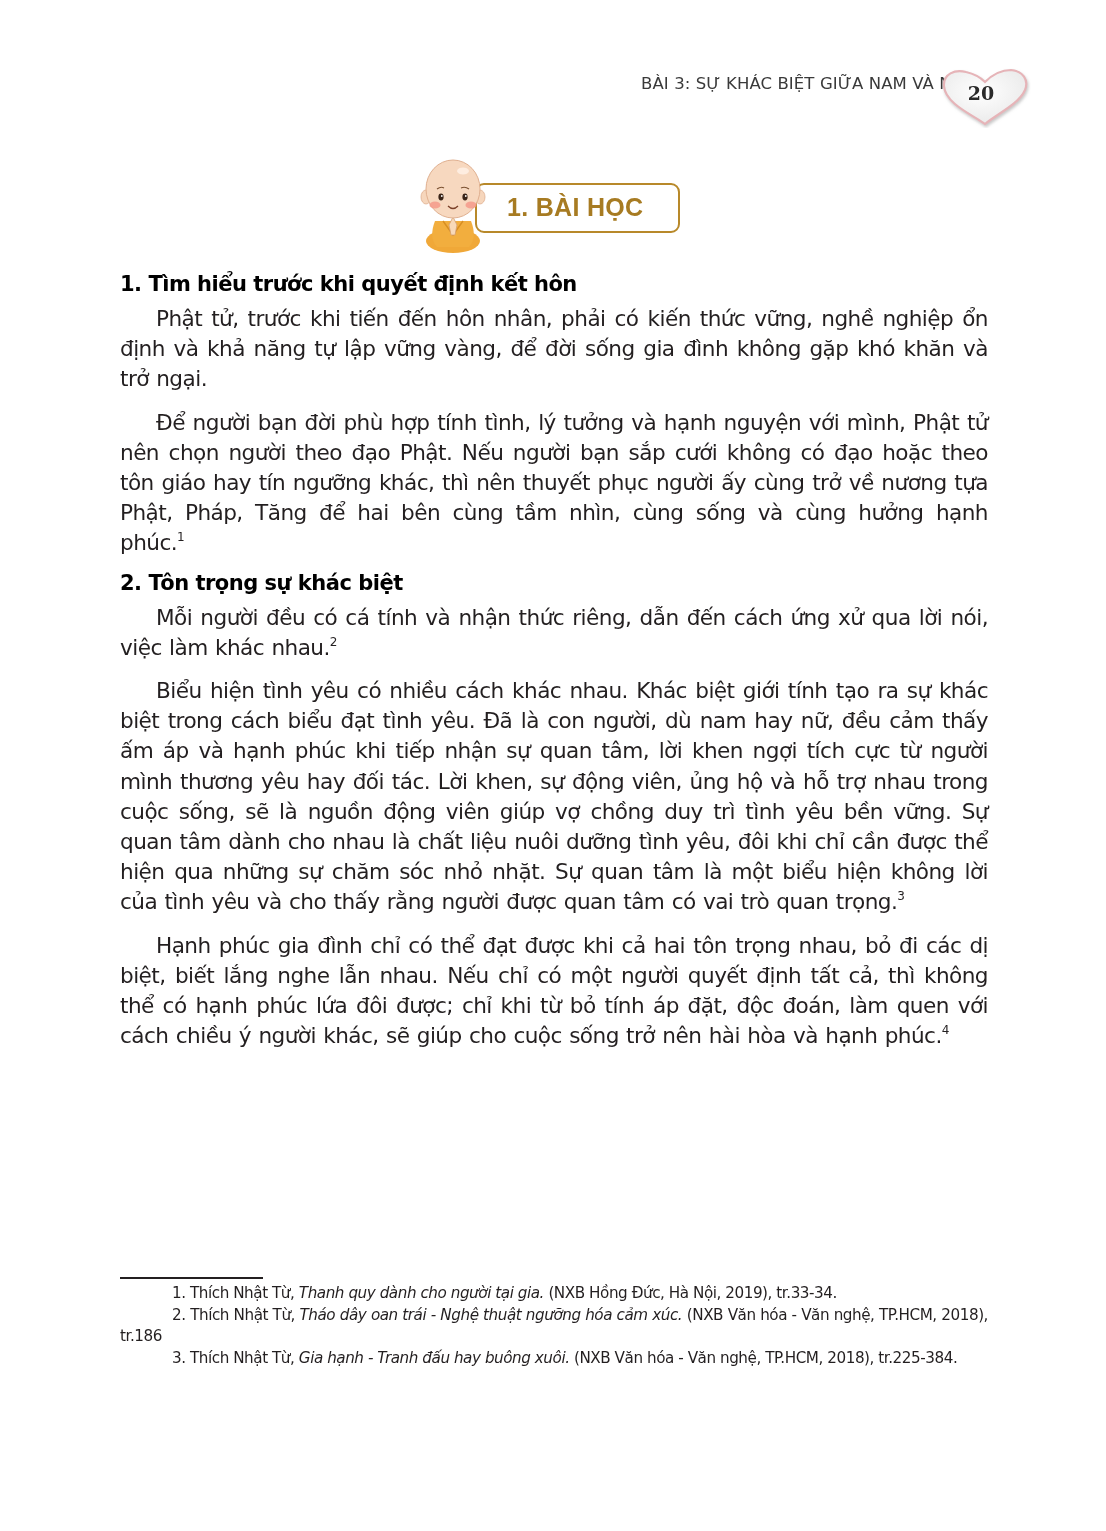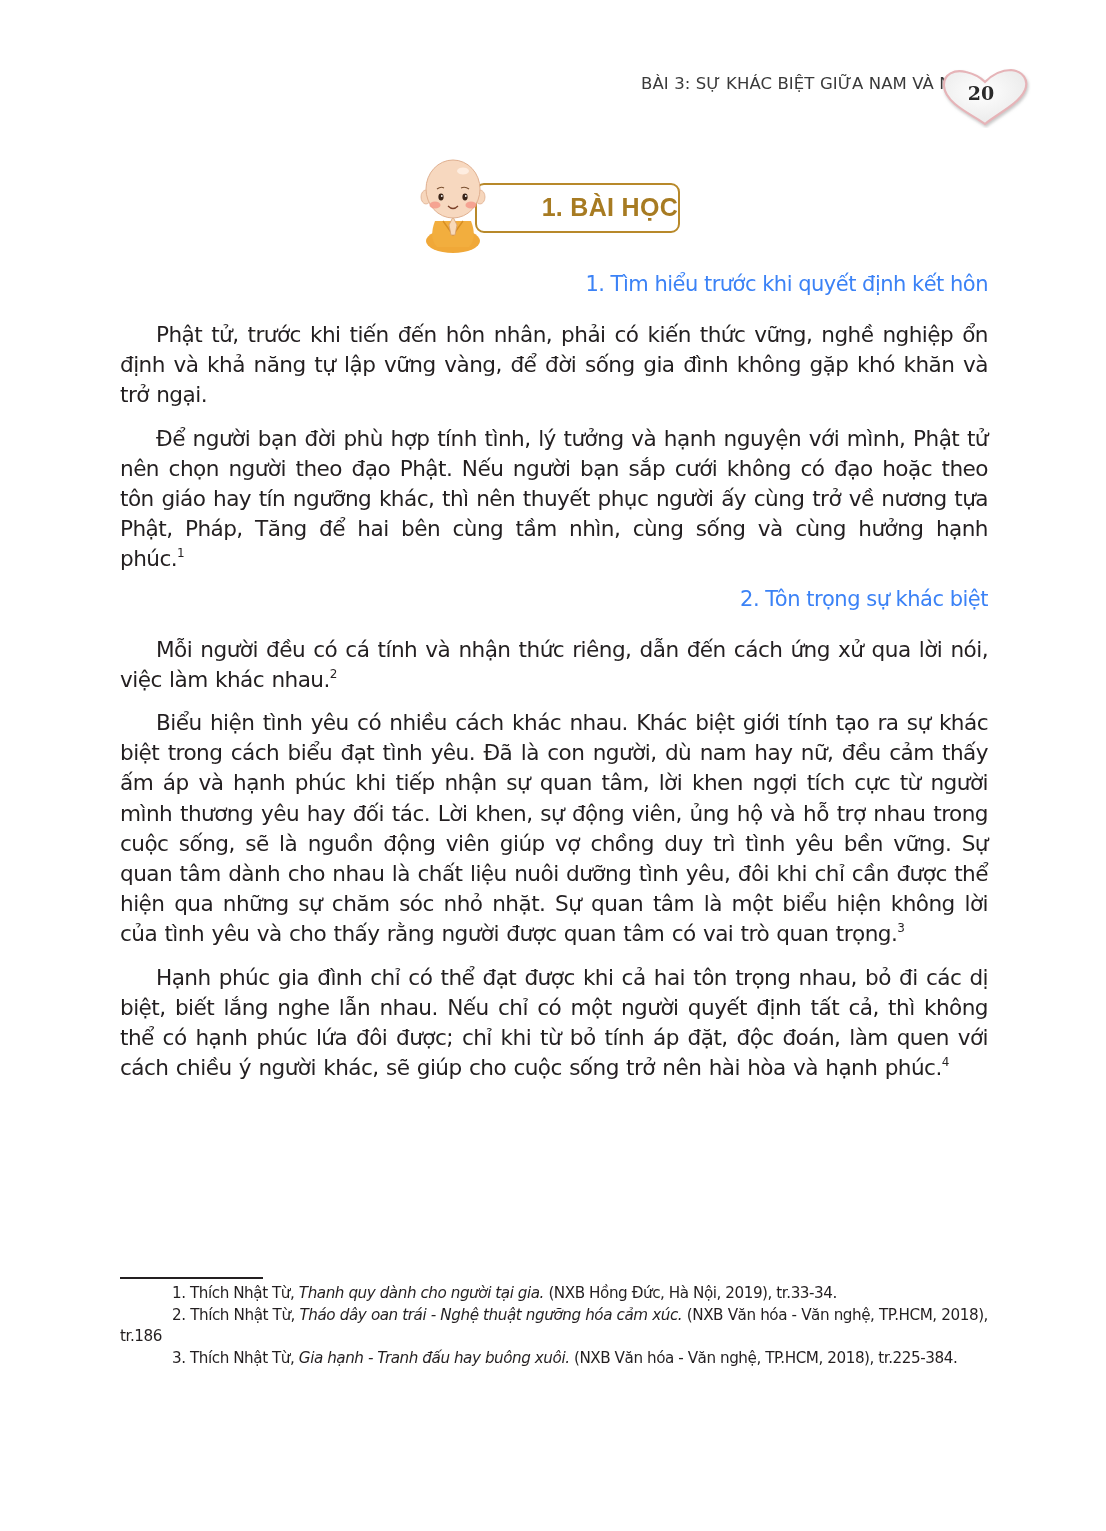--- a/index.html
+++ b/index.html
@@ -60,21 +60,21 @@
       border: 2.5px solid #b8892a;
       border-radius: 9px;
       background: #ffffff;
       box-sizing: border-box;
     }
     .lesson-title {
       position: absolute;
       left: 30px;
       right: 0;
       top: 8px;
-      text-align: right;
+      text-align: left;
       font-family: "Liberation Sans", sans-serif;
       font-weight: bold;
       font-size: 25px;
       color: #a77b22;
       letter-spacing: 0.3px;
     }
     .monk {
       position: absolute;
       left: 0;
       top: 0;
@@ -83,40 +83,39 @@
     }
     .content {
       position: absolute;
       left: 120px;
       top: 268px;
       width: 868px;
     }
     h2.section-heading {
       margin: 0;
       font-family: "DejaVu Sans", sans-serif;
-      font-weight: normal;
+      font-weight: bold;
       font-size: 21px;
       line-height: 32px;
-      color: #3b82f6;
+      color: #000000;
       letter-spacing: -0.5px;
-      text-align: right;
     }
     p.body-para {
       margin: 0;
       font-family: "DejaVu Sans", sans-serif;
       font-size: 21.6px;
       line-height: 30.2px;
       text-indent: 36px;
       text-align: justify;
       color: #231f20;
       letter-spacing: -0.55px;
       word-spacing: 1px;
     }
     p.body-para + p.body-para { margin-top: 13px; }
-    h2.section-heading + p.body-para { margin-top: 20px; }
+    h2.section-heading + p.body-para { margin-top: 4px; }
     p.body-para + h2.section-heading { margin-top: 8px; }
     sup {
       font-size: 12px;
       vertical-align: 9px;
       line-height: 0;
     }
     .footnote-rule {
       position: absolute;
       left: 120px;
       top: 1277px;

